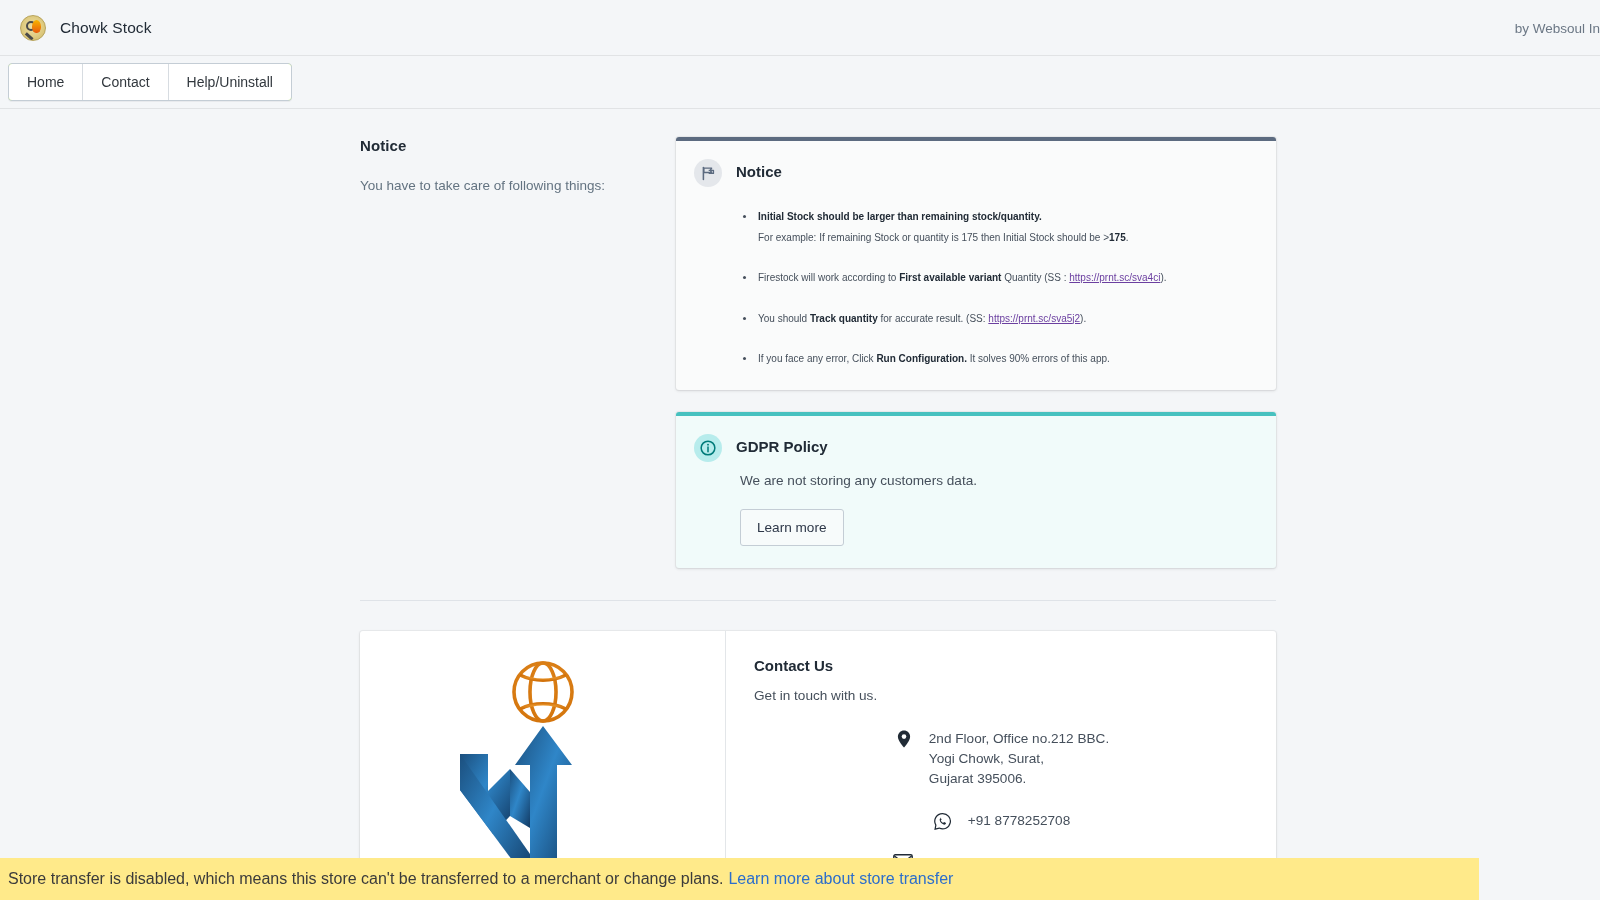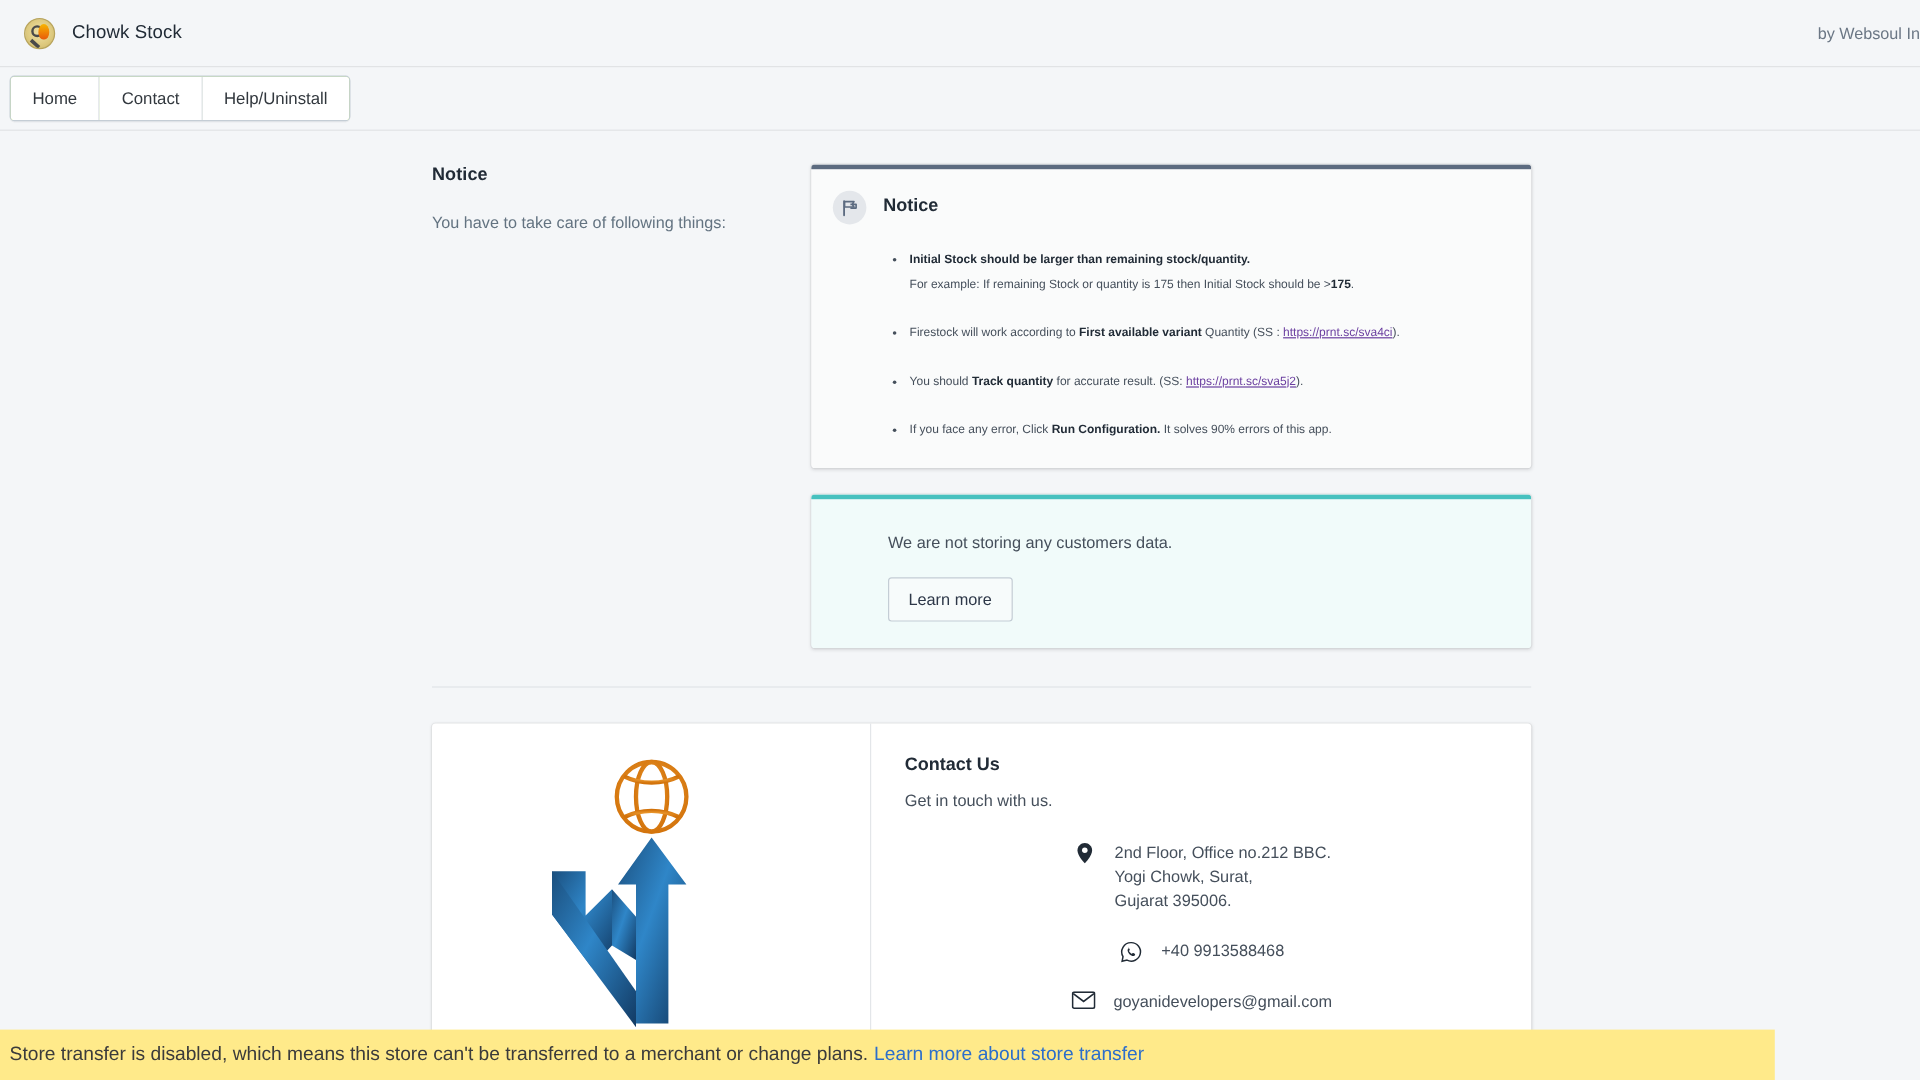--- a/index.html
+++ b/index.html
@@ -253,20 +253,30 @@
               <li>
                 <span>If you face any error, Click </span><b>Run Configuration.</b><span> It solves 90% errors of this app.</span>
               </li>
             </ul>
           </div>
         </div>
 
         <div class="card gdpr-card" style="margin-top:22px">
           <div class="card-topline" id="gdpr-accent" style="background: rgb(71, 193, 191);"></div>
           <div class="gdpr-body">
+            <div class="card-head">
+              <div class="head-icon teal">
+                <svg width="18" height="18" viewBox="0 0 20 20">
+                  <circle cx="10" cy="10" r="7.6" fill="none" stroke="#007b7a" stroke-width="1.7"></circle>
+                  <circle cx="10" cy="6.3" r="1.05" fill="#007b7a"></circle>
+                  <path d="M10 9v5.1" stroke="#007b7a" stroke-width="1.7" stroke-linecap="round"></path>
+                </svg>
+              </div>
+              <div class="card-title">GDPR Policy</div>
+            </div>
             <div class="gdpr-text">We are not storing any customers data.</div>
             <div class="btn">Learn more</div>
           </div>
         </div>
 
       </div>
     </div>
 
     <div class="divider"></div>
 
@@ -319,21 +329,21 @@
             </div>
           </div>
 
           <div class="contact-line">
             <div class="cl-icon">
               <svg width="19" height="19" viewBox="0 0 20 20">
                 <path d="M10 1.6a8.1 8.1 0 0 0-7 12.2L2.2 18l4.3-1.1A8.1 8.1 0 1 0 10 1.6z" fill="none" stroke="#212b36" stroke-width="1.3"></path>
                 <path d="M7.4 6.1c.3-.1.6 0 .8.3l.7 1.2c.1.2.1.5-.1.7l-.5.5c-.1.1-.1.3 0 .4.5.9 1.2 1.6 2.1 2.1.2.1.4.1.5 0l.5-.5c.2-.2.5-.2.7-.1l1.2.7c.3.2.4.5.3.8-.2.6-.8 1.1-1.5 1.1-2.4-.1-5-2.7-5.1-5.1 0-.7.4-1.3 1.1-1.5z" fill="#212b36"></path>
               </svg>
             </div>
-            <div class="cl-text">+40 9913588468</div>
+            <div class="cl-text">+91 8778252708</div>
           </div>
 
           <div class="contact-line">
             <div class="cl-icon">
               <svg width="20" height="15" viewBox="0 0 20 15">
                 <rect x="0.8" y="0.8" width="18.4" height="13.4" rx="1.4" fill="none" stroke="#212b36" stroke-width="1.4"></rect>
                 <path d="M1.4 2 L10 8.6 L18.6 2" fill="none" stroke="#212b36" stroke-width="1.4"></path>
               </svg>
             </div>
             <div class="cl-text">goyanidevelopers@gmail.com</div>

